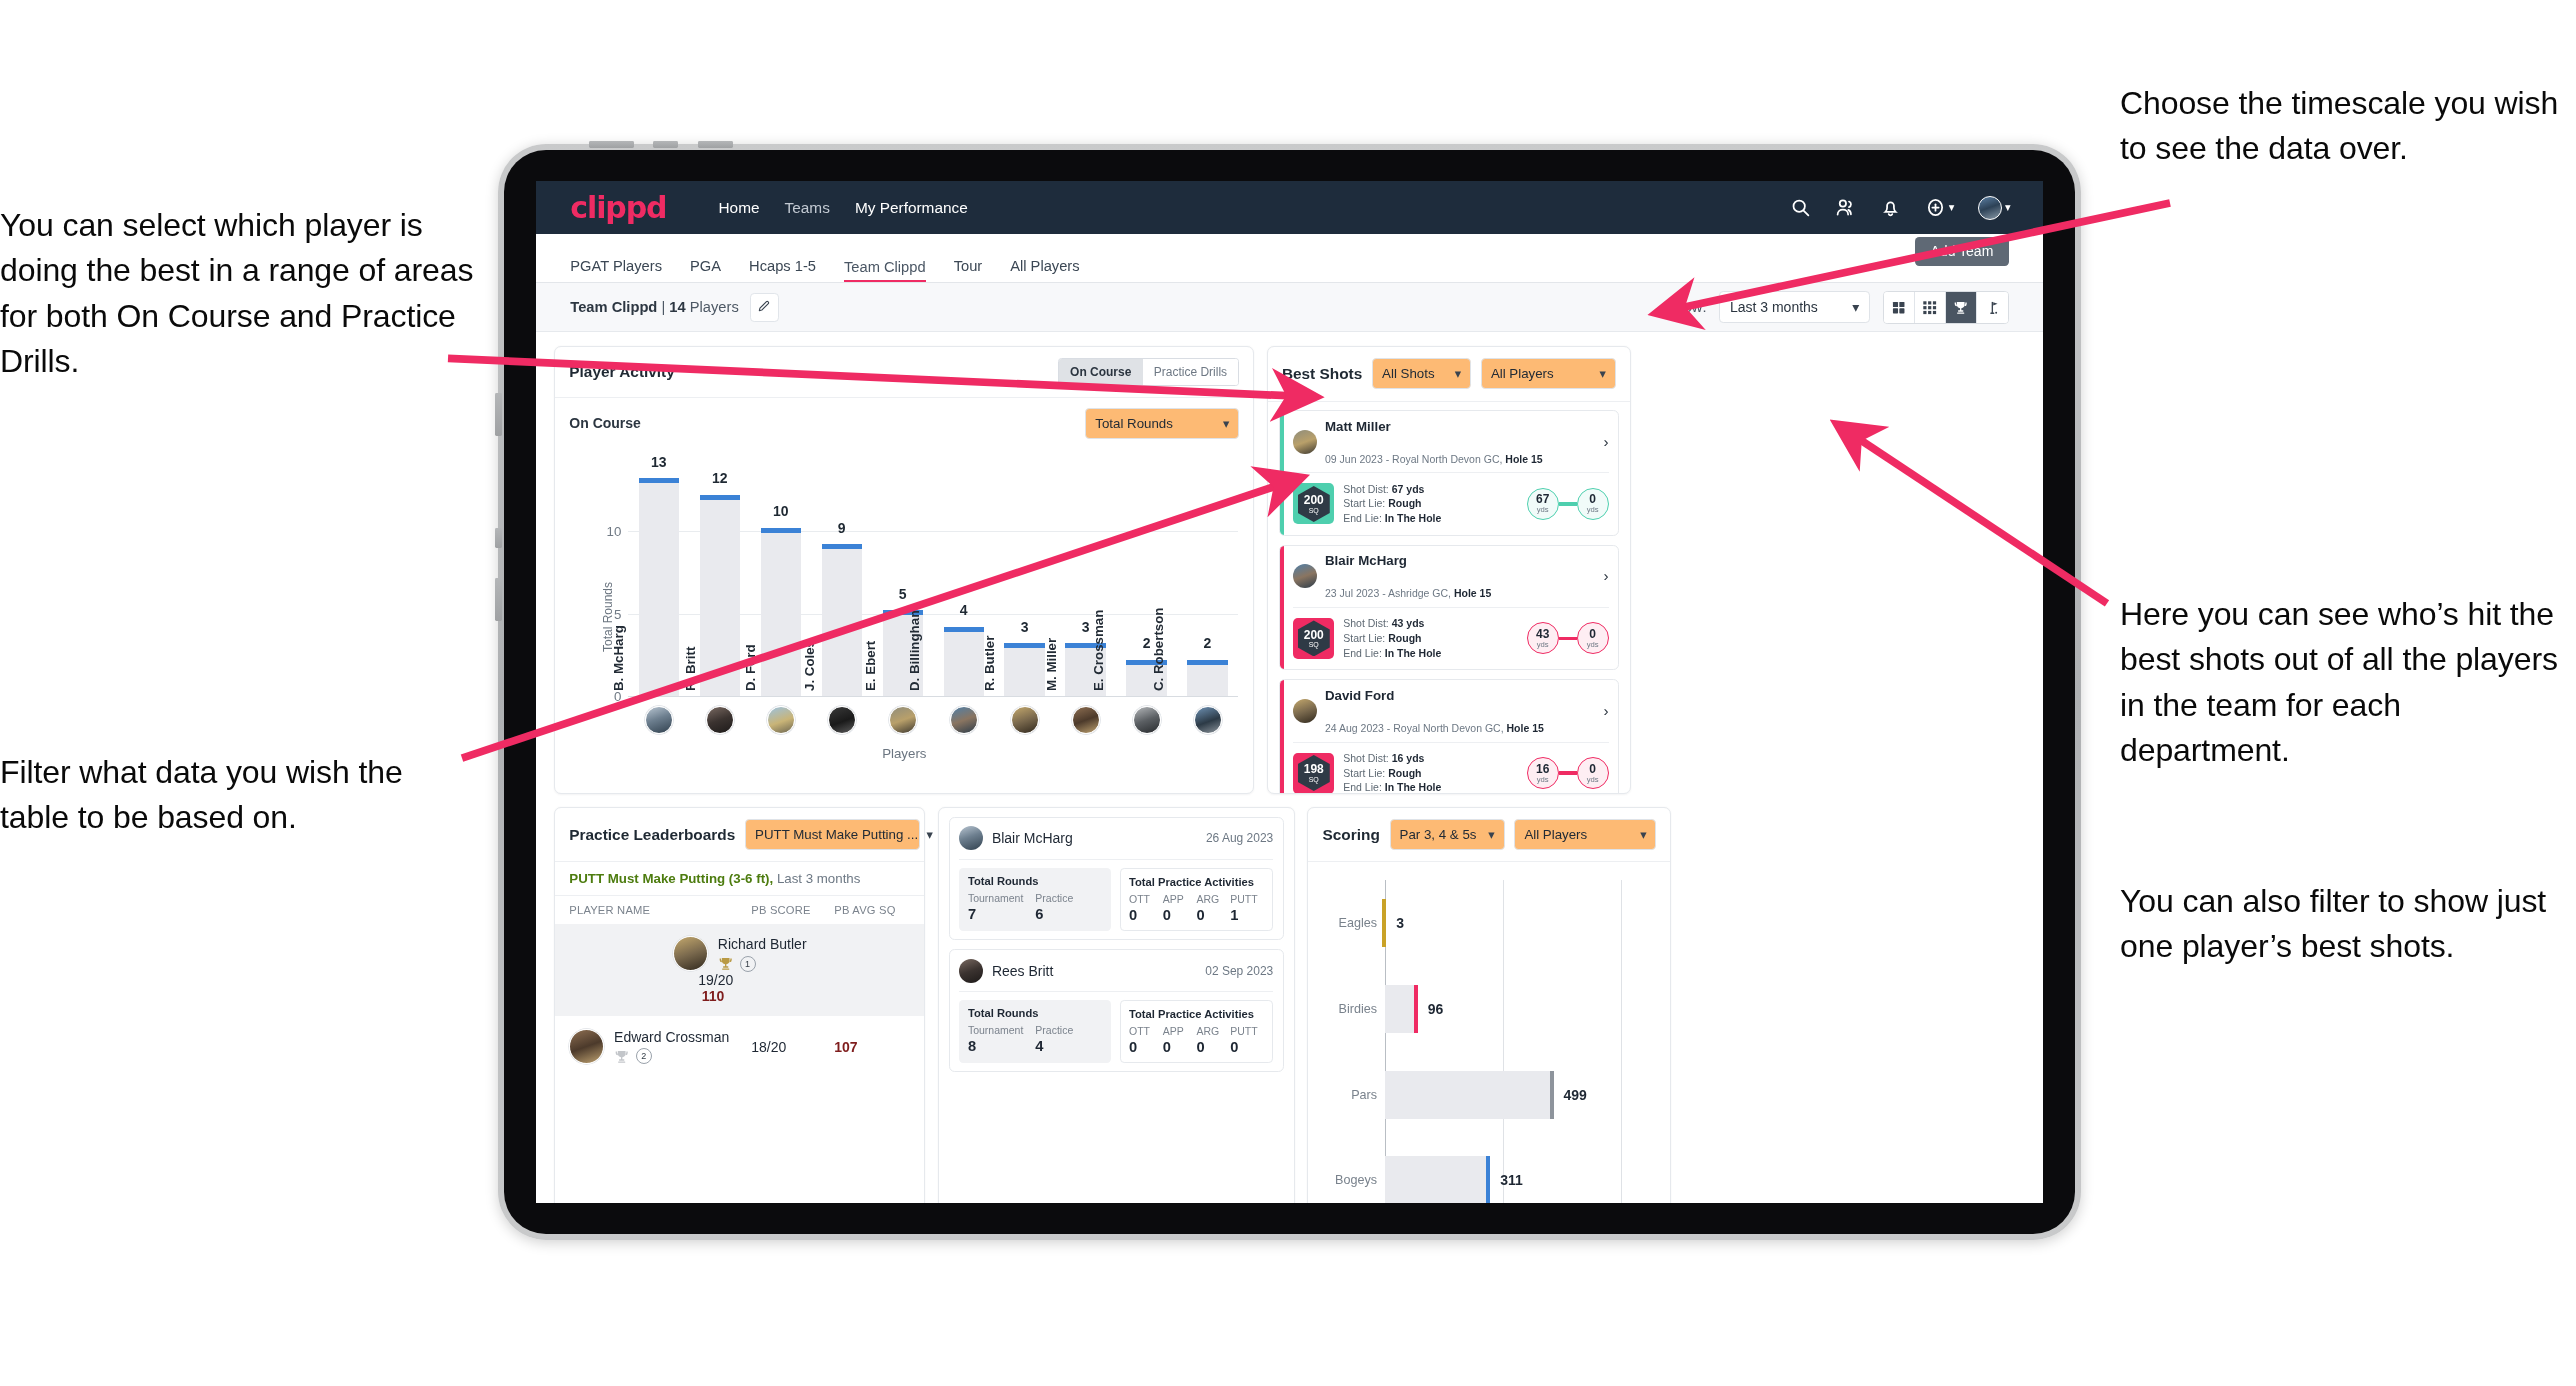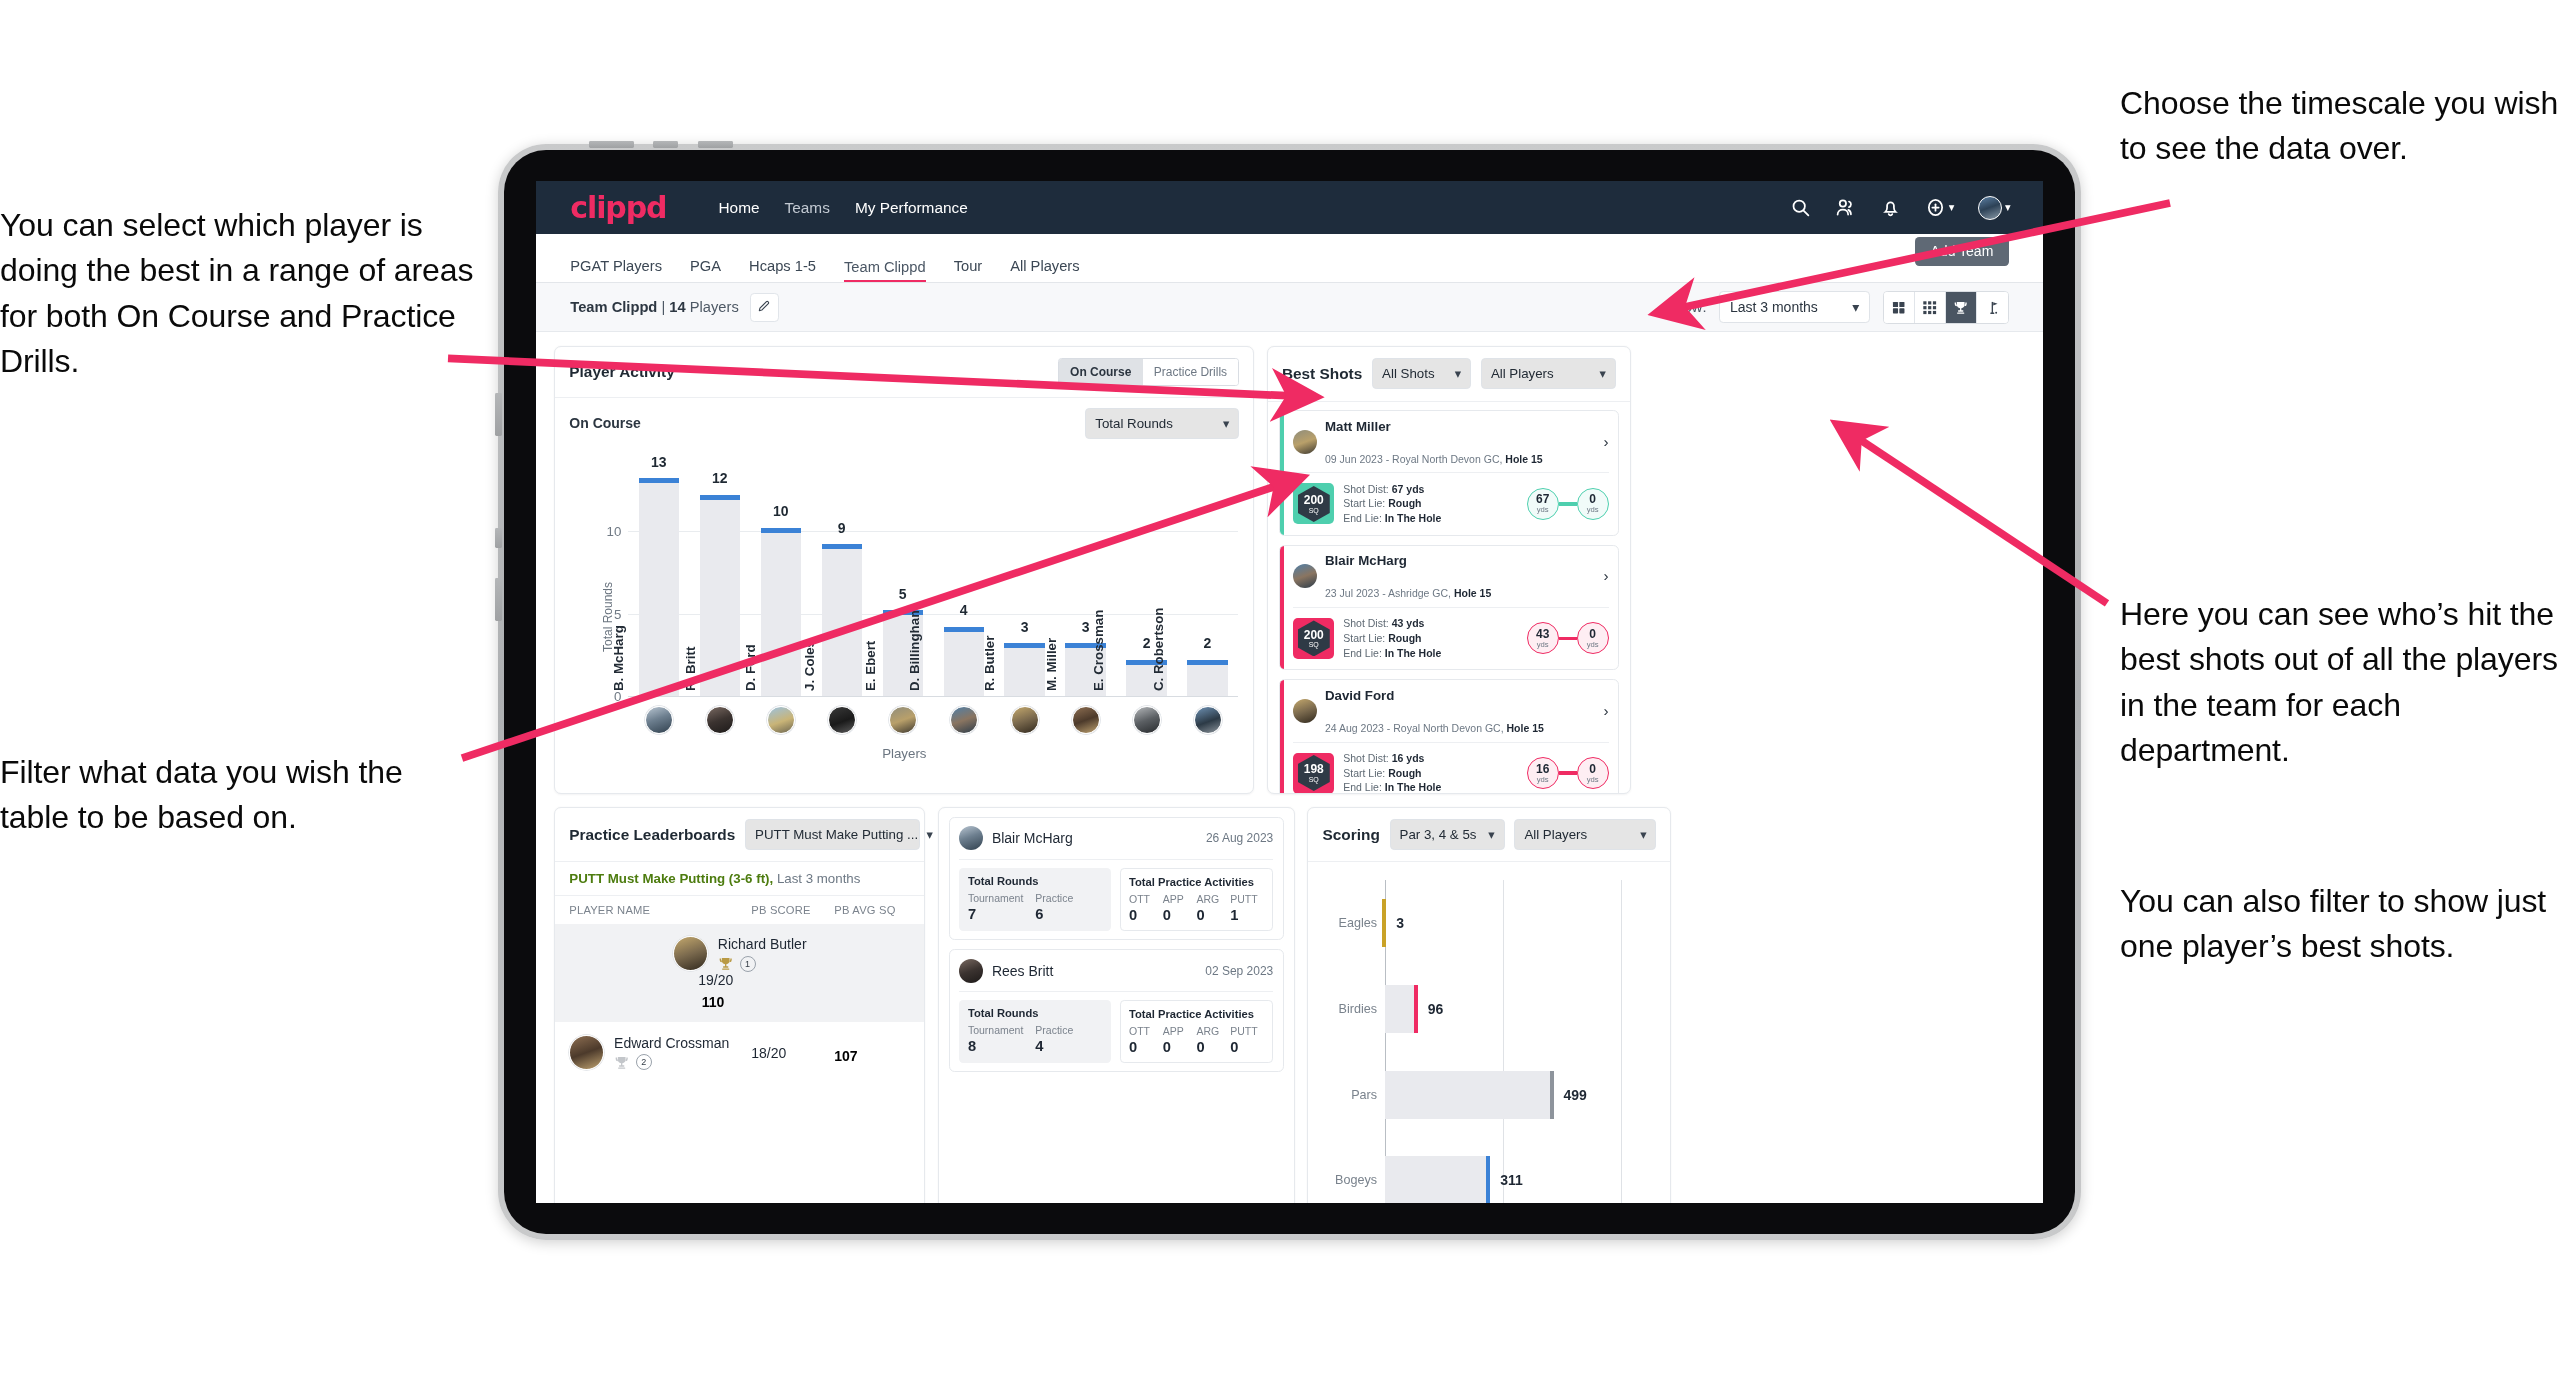--- a/index.html
+++ b/index.html
@@ -204,21 +204,21 @@
 
   .seg {
     display: flex; border: 0.7px solid #d9dde3; border-radius: 3.5px; overflow: hidden;
   }
   .seg > div {
     font-size: 12px; padding: 5.6px 11.2px; color: #6e7884; background: #ffffff; white-space: nowrap;
   }
   .seg > div.on { background: #dfe2e6; color: #2b3540; font-weight: 600; }
 
   .sel {
-    height: 31px; background: #e5e5e5; border: 0.7px solid #dfe3e8; border-radius: 4.2px;
+    height: 31px; background: #fdba74; border: 0.7px solid #dfe3e8; border-radius: 4.2px;
     display: flex; align-items: center; padding: 0 9px;
     font-size: 13.3px; color: #222b35; white-space: nowrap;
   }
   .sel .chev { margin-left: auto; padding-left: 8.4px; color: #39434f; font-size: 12.6px; }
 
   
   #pa-card { width: 700px; height: 448px; display: flex; flex-direction: column; }
   #pa-sub {
     display: flex; align-items: center; padding: 9.8px 14px 2.8px 14px;
   }
@@ -335,21 +335,21 @@
   .pl-av { width: 35px; height: 35px; border-radius: 50%; border: 1.4px solid #fff; box-shadow: 0 0 0 0.7px #dcdfe3; flex: none; }
   .pl-nm { font-size: 14px; color: #1e2733; }
   .pl-badges { display: flex; align-items: center; gap: 6.3px; margin-top: 3.5px; }
   .trophy { width: 15.4px; height: 15.4px; }
   .rank {
     width: 16px; height: 16px; border-radius: 50%;
     border: 0.7px solid #9aa2ab; font-size: 9px; color: #333c46;
     display: flex; align-items: center; justify-content: center;
   }
   .pl-c2 { width: 83px; font-size: 14px; color: #1e2733; }
-  .pl-c3 { width: 76px; font-size: 14px; font-weight: 700; color: #000000; margin-top: 6px; }
+  .pl-c3 { width: 76px; font-size: 14px; font-weight: 700; color: #7f1d1d; }
 
   
   #ac-card { width: 357px; height: 420px; display: flex; flex-direction: column; }
   #ac-seg { display: flex; padding: 8.4px 9.8px 0 9.8px; gap: 0; }
   #ac-seg > div {
     flex: 1; text-align: center; font-size: 14px; padding: 9px 0;
     border: 0.7px solid #d9dde3; color: #3a4450; background: #ffffff;
   }
   #ac-seg > div:first-child { border-radius: 4.2px 0 0 4.2px; }
   #ac-seg > div:last-child { border-radius: 0 4.2px 4.2px 0; border-left: none; }

